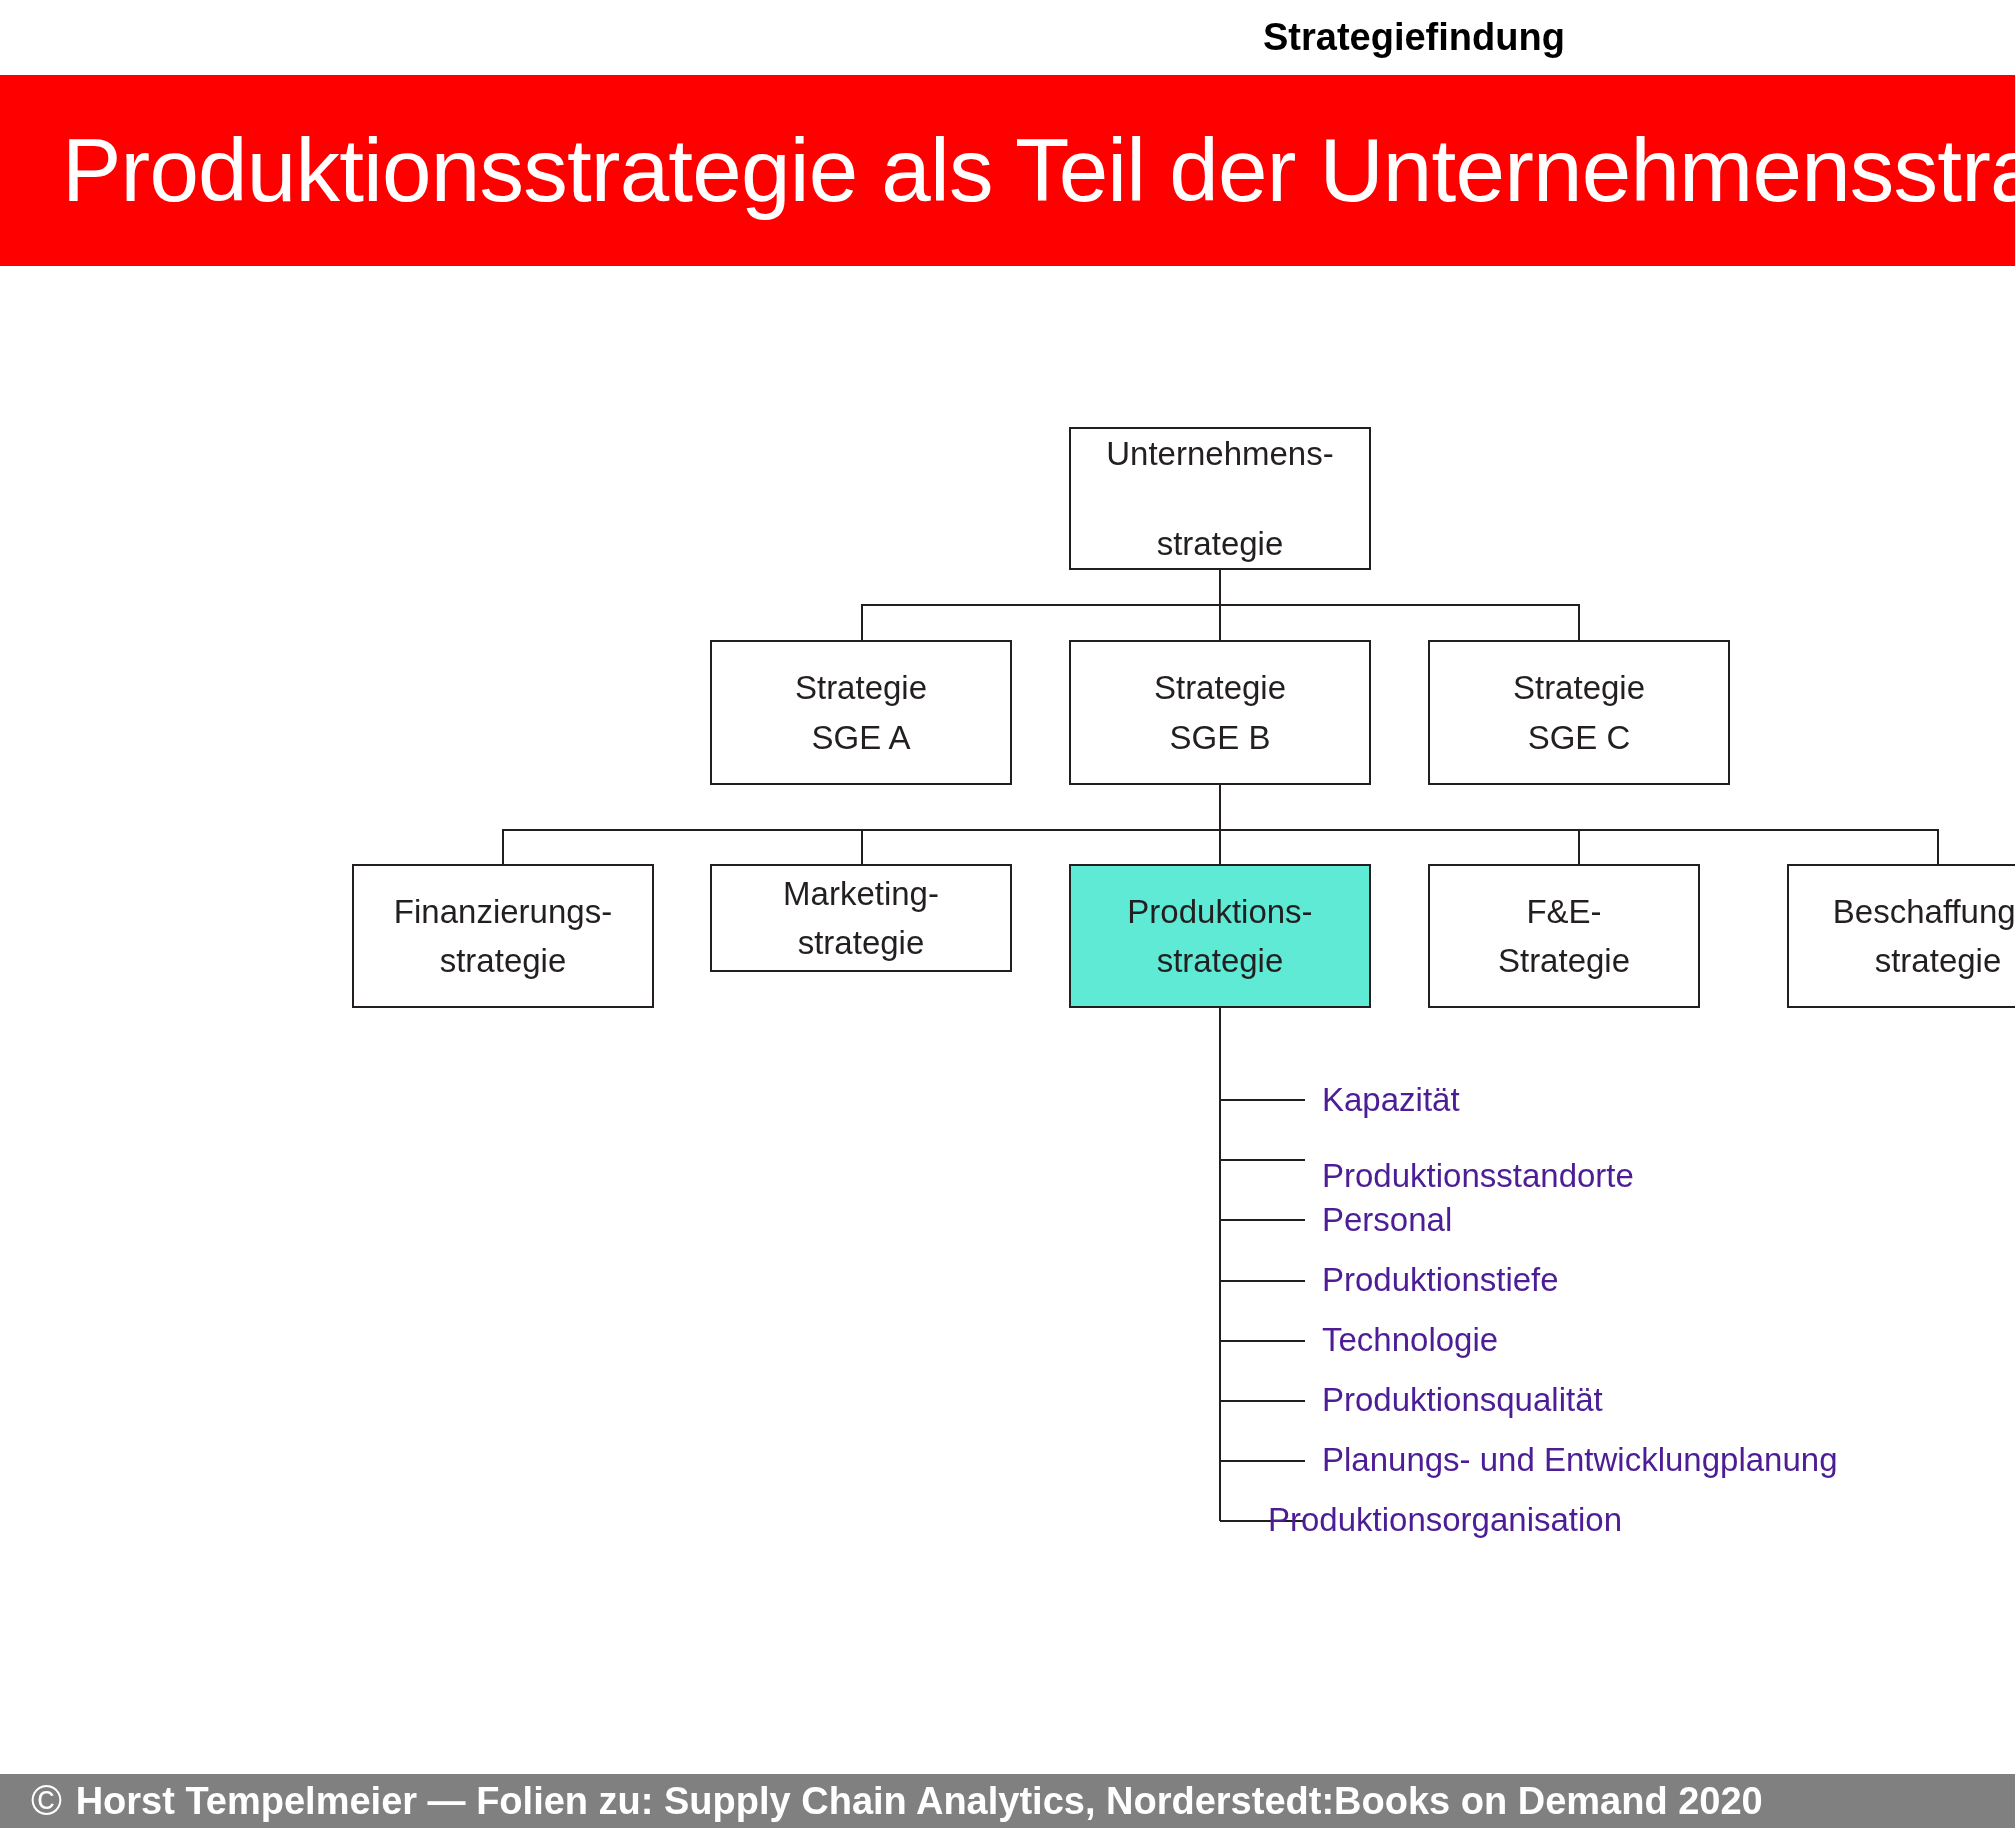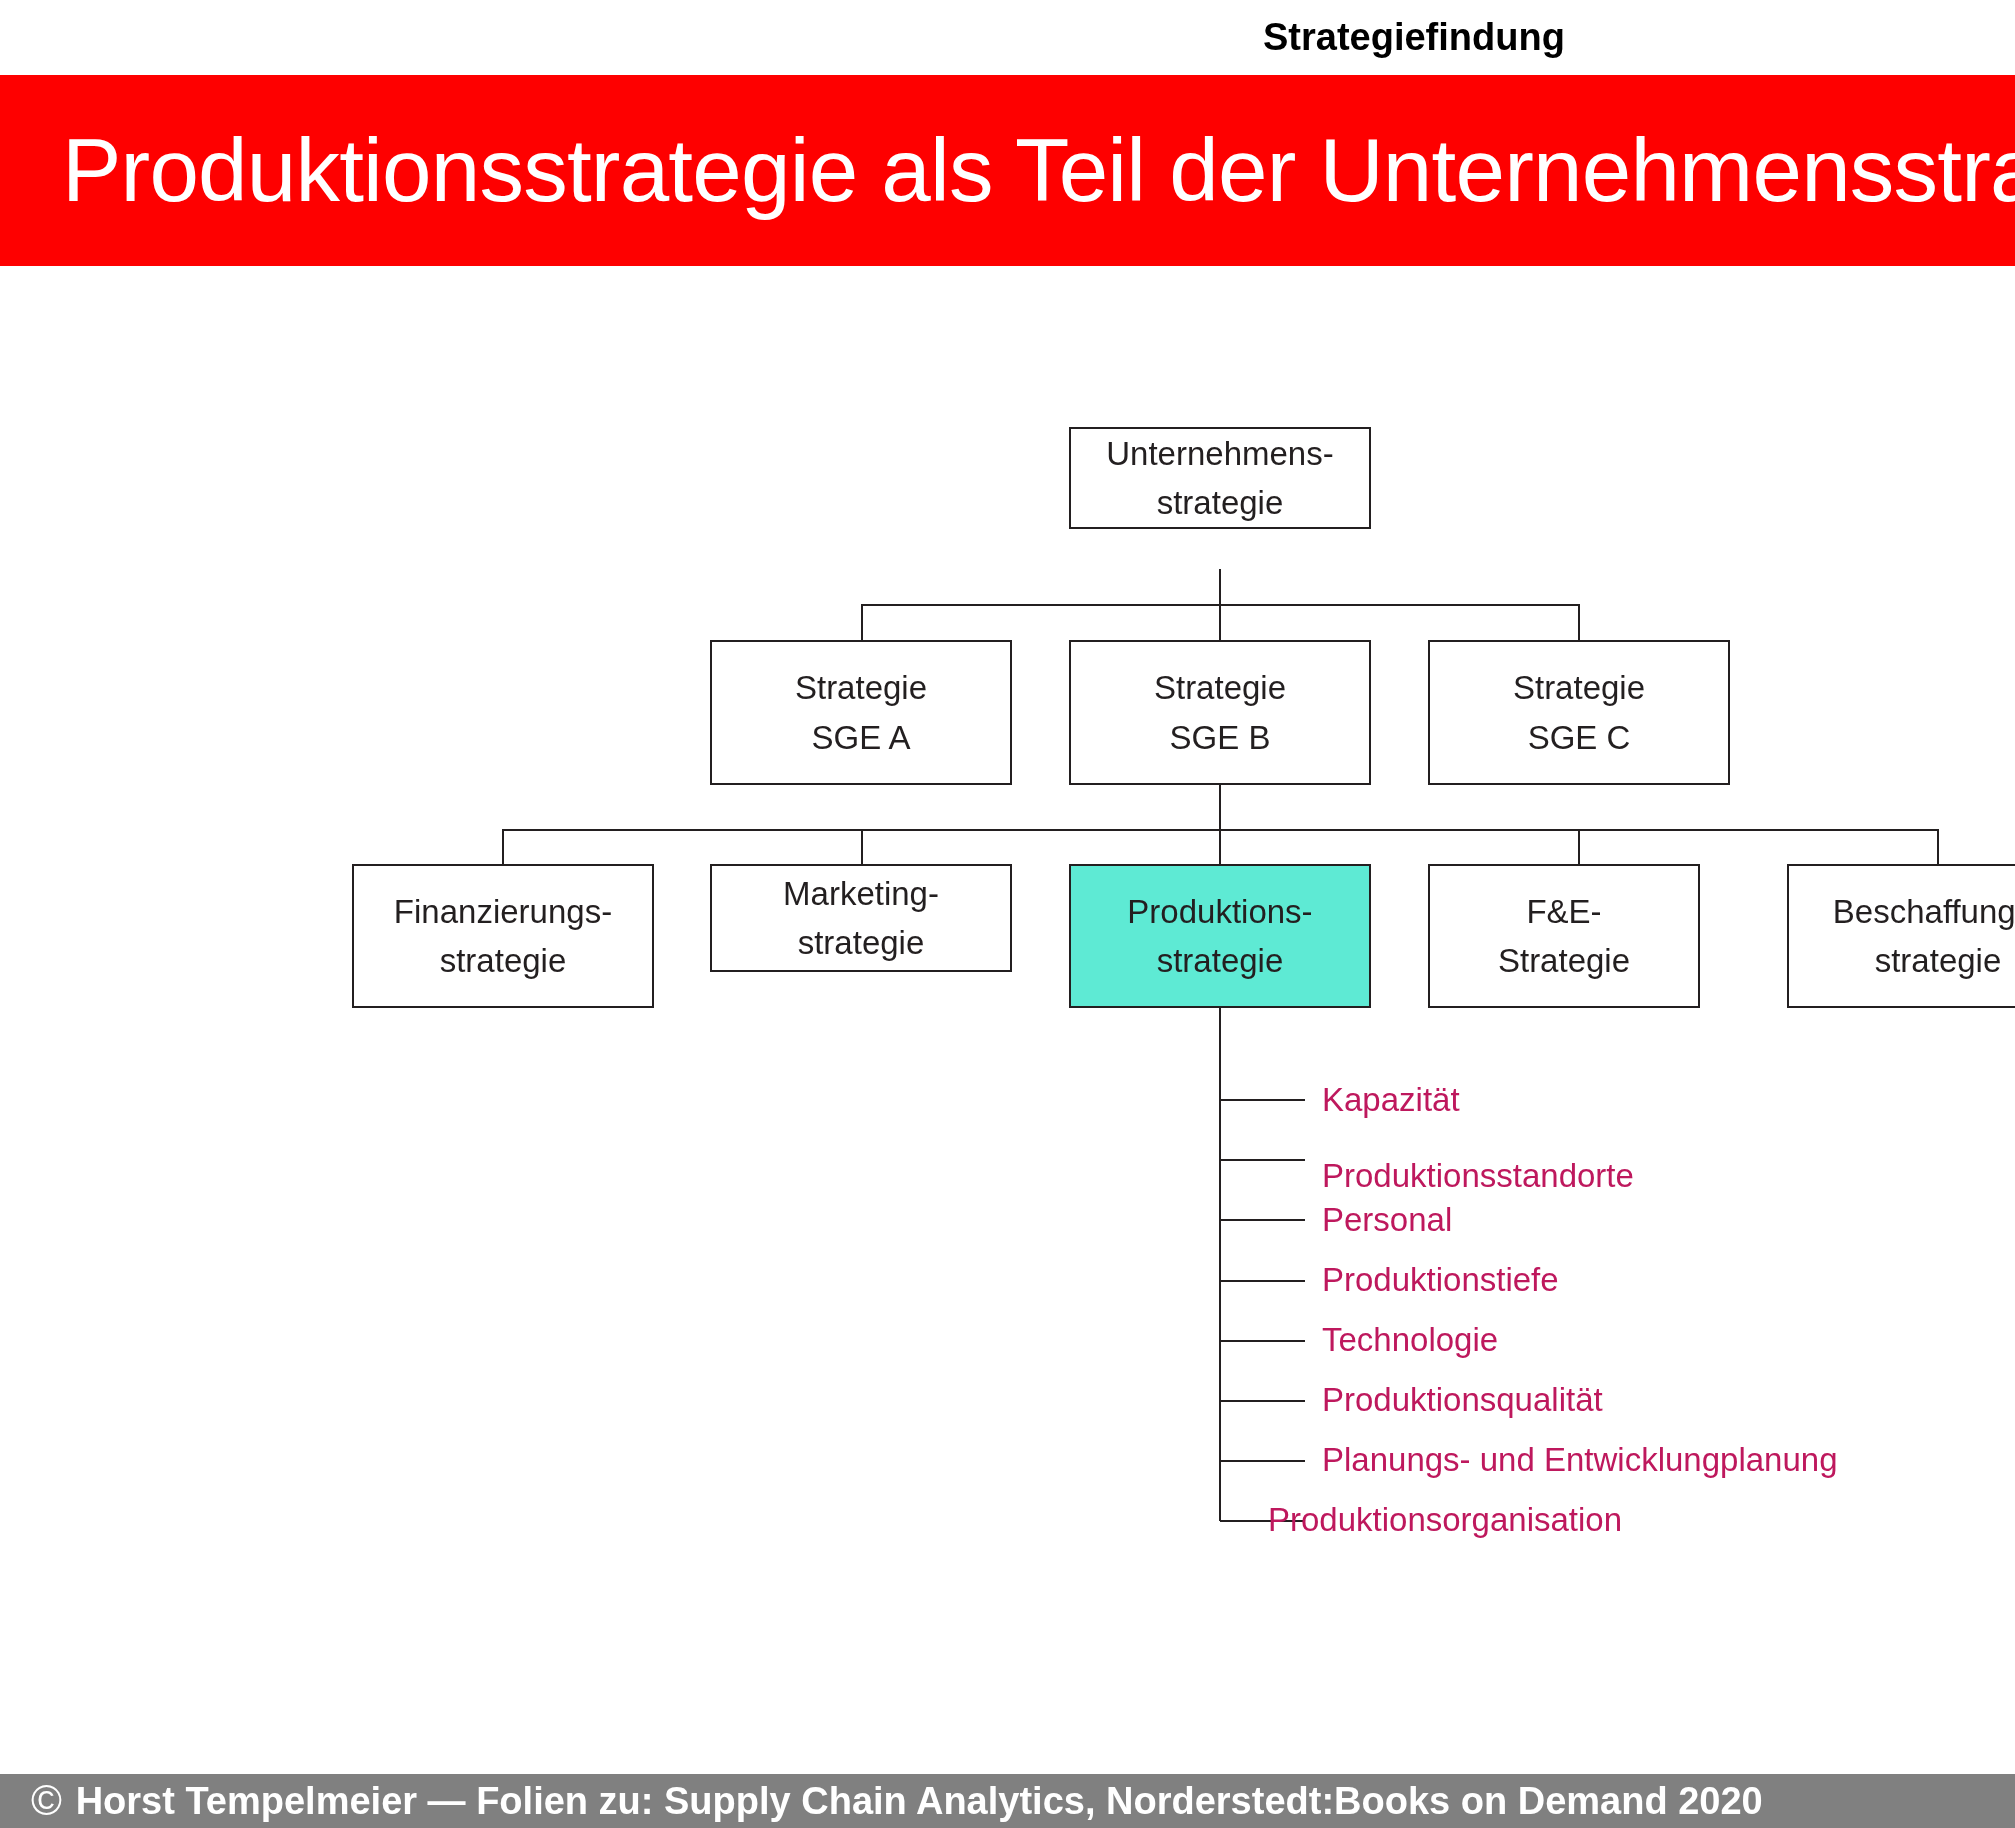--- a/index.html
+++ b/index.html
@@ -43,21 +43,21 @@
     border:2.4px solid #231f20;background:#ffffff;color:#231f20;
     box-sizing:border-box;
     display:flex;flex-direction:column;align-items:center;justify-content:center;
     text-align:center;font-size:33px;line-height:1.5;
   }
   .dbox.hl{background:#5eead4;}
   .ln{position:absolute;background:#231f20;}
   .leaf{
     position:absolute;height:44px;
     display:flex;align-items:center;
-    font-size:33px;color:#be185d;white-space:nowrap;
+    font-size:33px;color:#4c1d95;white-space:nowrap;
   }
   
   .footer{
     position:absolute;left:0;top:1774px;width:2437px;height:54px;
     background:#808080;color:#ffffff;
     display:flex;align-items:center;justify-content:space-between;
     padding:0 10px 0 31px;box-sizing:border-box;
     font-size:38px;font-weight:bold;white-space:nowrap;
   }
   .footer .left{display:flex;align-items:center;gap:13.7px;}
@@ -73,21 +73,21 @@
       <span>Strategiefindung</span>
     </div>
   </div>
 
   <div class="titlebar">
     <h1>Produktionsstrategie als Teil der Unternehmensstrategie</h1>
   </div>
 
   <div class="diagram">
 
-    <div class="dbox" style="left:1069px;top:427px;width:302px;height:102px;">
+    <div class="dbox" style="left:1069px;top:427px;width:302px;height:143px;justify-content:space-between;">
       <span>Unternehmens-</span>
       <span>strategie</span>
     </div>
 
     <div class="ln" style="left:1219px;top:569px;width:1.6px;height:36px;"></div>
     <div class="ln" style="left:861px;top:604px;width:719px;height:1.6px;"></div>
     <div class="ln" style="left:861px;top:605px;width:1.6px;height:36px;"></div>
     <div class="ln" style="left:1219px;top:605px;width:1.6px;height:36px;"></div>
     <div class="ln" style="left:1578px;top:605px;width:1.6px;height:36px;"></div>
 

